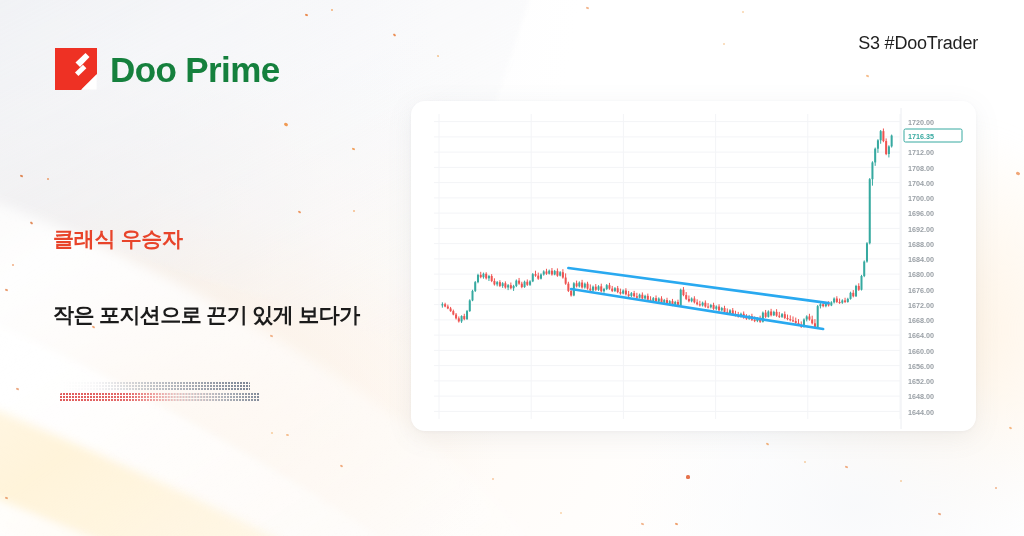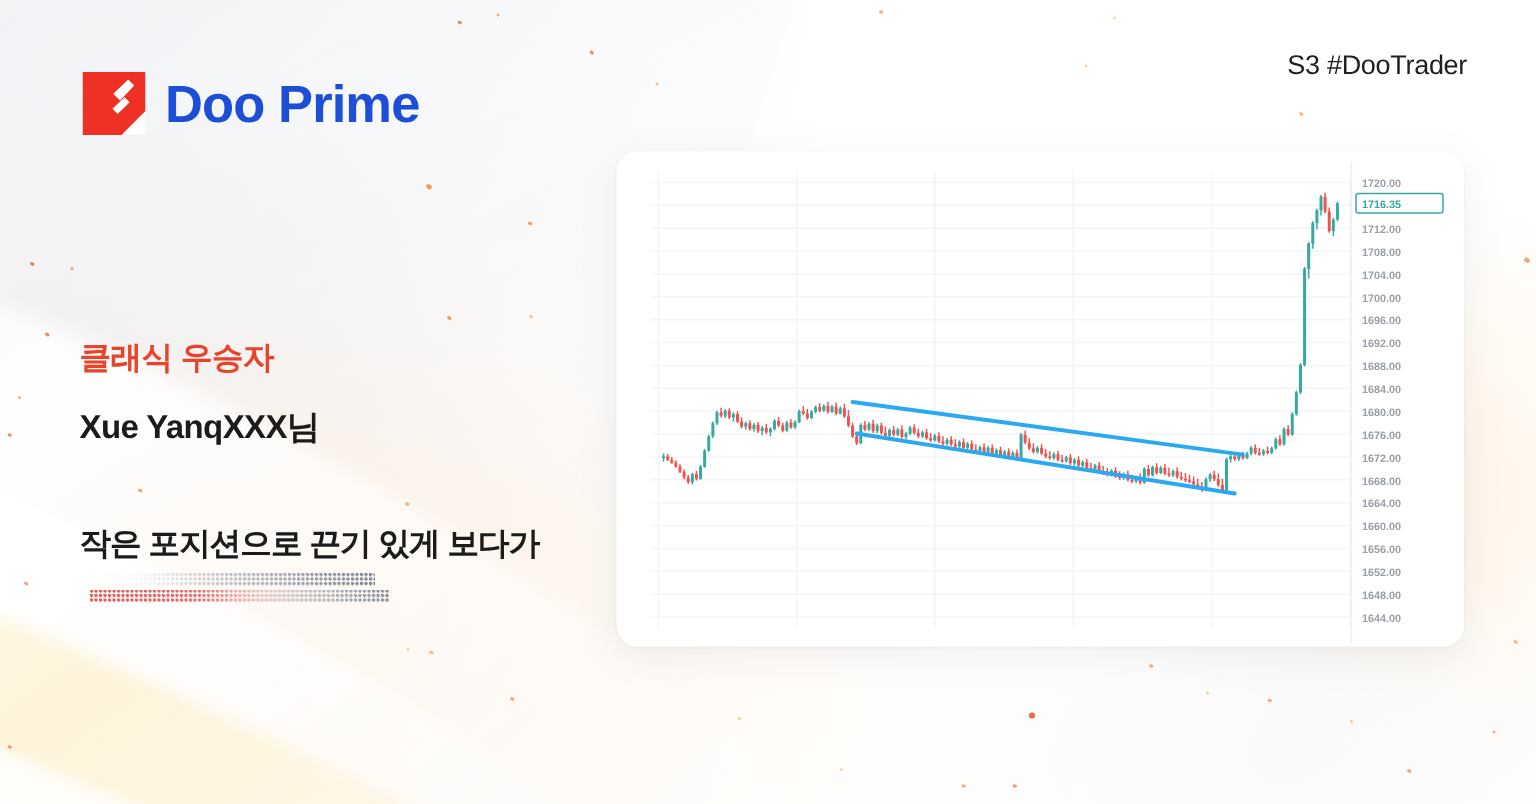--- a/index.html
+++ b/index.html
@@ -80,21 +80,21 @@
   .logo-wrap {
     position: absolute; left: 55px; top: 48px;
     display: flex; align-items: center; gap: 13px;
   }
   .logo-mark {
     width: 42px; height: 42px;
     position: relative;
   }
   .logo-text {
     font-size: 35px; font-weight: 700; letter-spacing: -0.6px;
-    color: #1d4ed8; line-height: 1;
+    color: #15803d; line-height: 1;
     white-space: nowrap;
   }
   .hashtag {
     position: absolute; right: 46px; top: 33px;
     font-size: 18px; font-weight: 400; color: #1f1f1f;
     letter-spacing: -0.2px;
   }
 
   
   .copy-block { position: absolute; left: 53px; top: 226px; }
@@ -222,21 +222,20 @@
         <path d="M26.5 41.6 L41.6 26.5 L41.6 41.6 Z" fill="#ffffff"></path>
       </svg>
     </div>
     <div class="logo-text">Doo Prime</div>
   </div>
 
   <div class="hashtag">S3 #DooTrader</div>
 
   <div class="copy-block">
     <div class="award-title">클래식 우승자</div>
-    <div class="winner-name">Xue YanqXXX님</div>
     <div class="desc-line">작은 포지션으로 끈기 있게 보다가</div>
   </div>
 
   <div class="redaction">
     <div class="halftone halftone-gray"></div>
     <div class="halftone halftone-red"></div>
     <div class="halftone halftone-gray2"></div>
   </div>
 
   <div class="chart-card">

